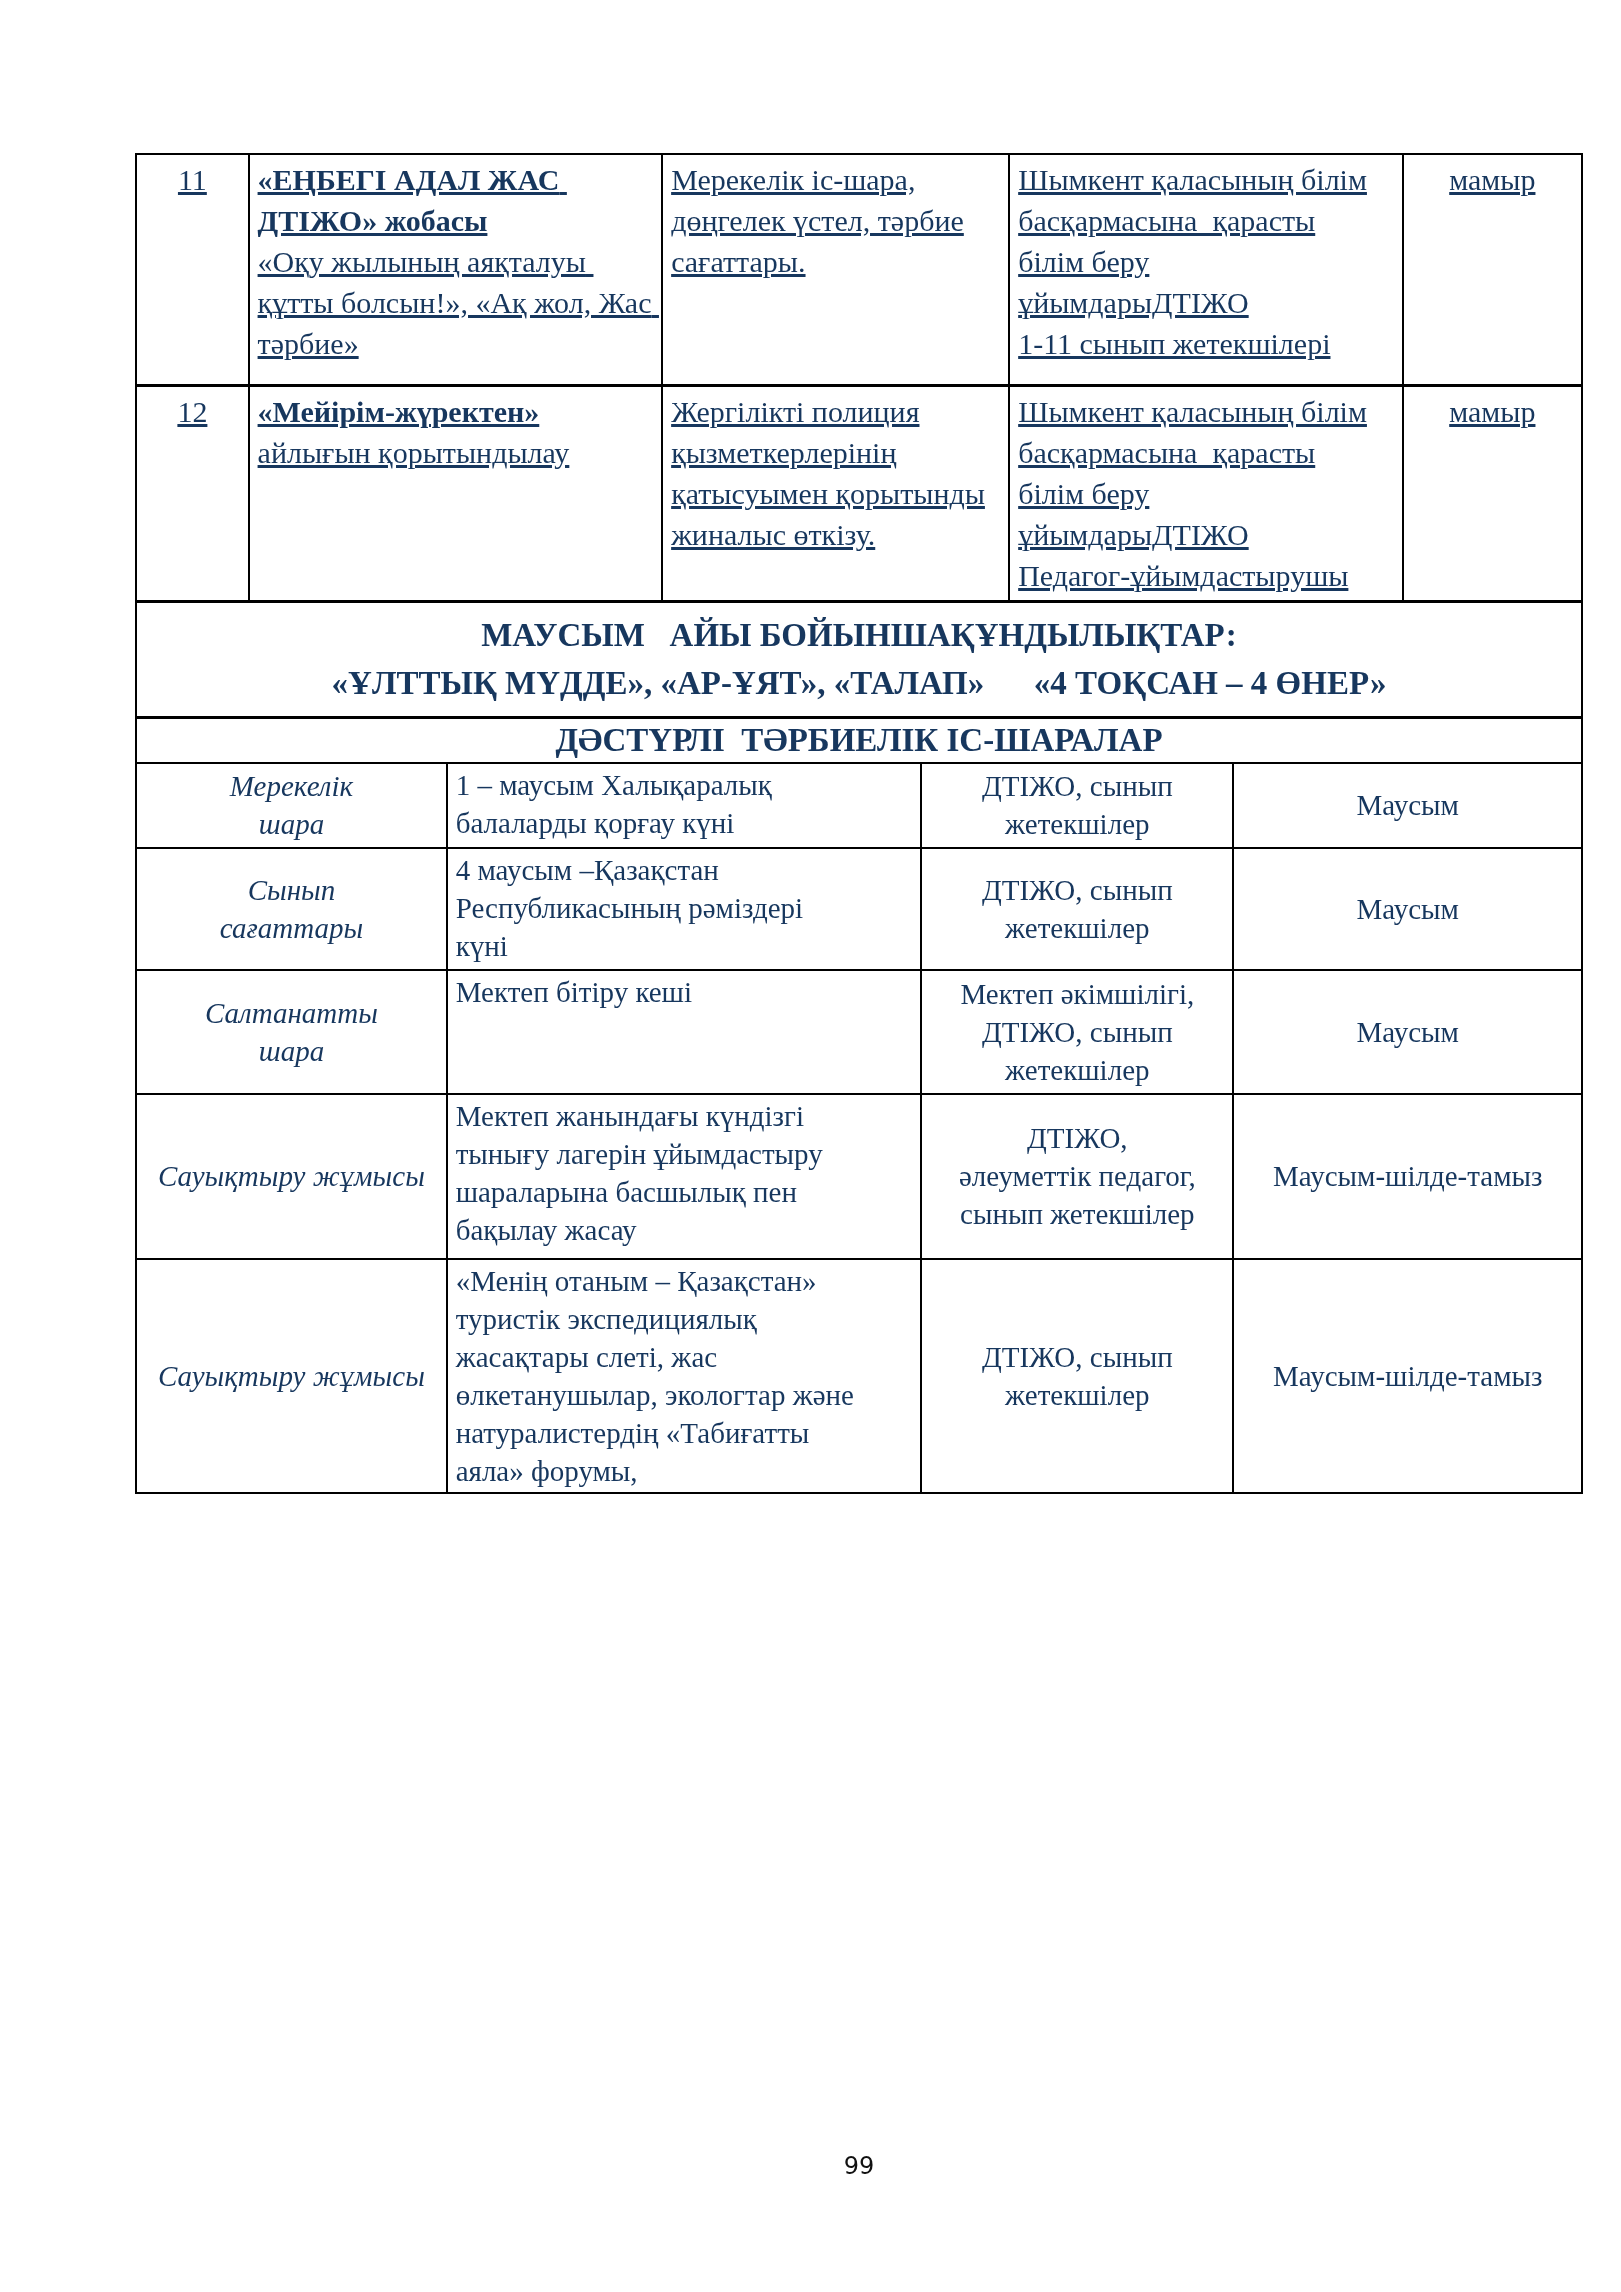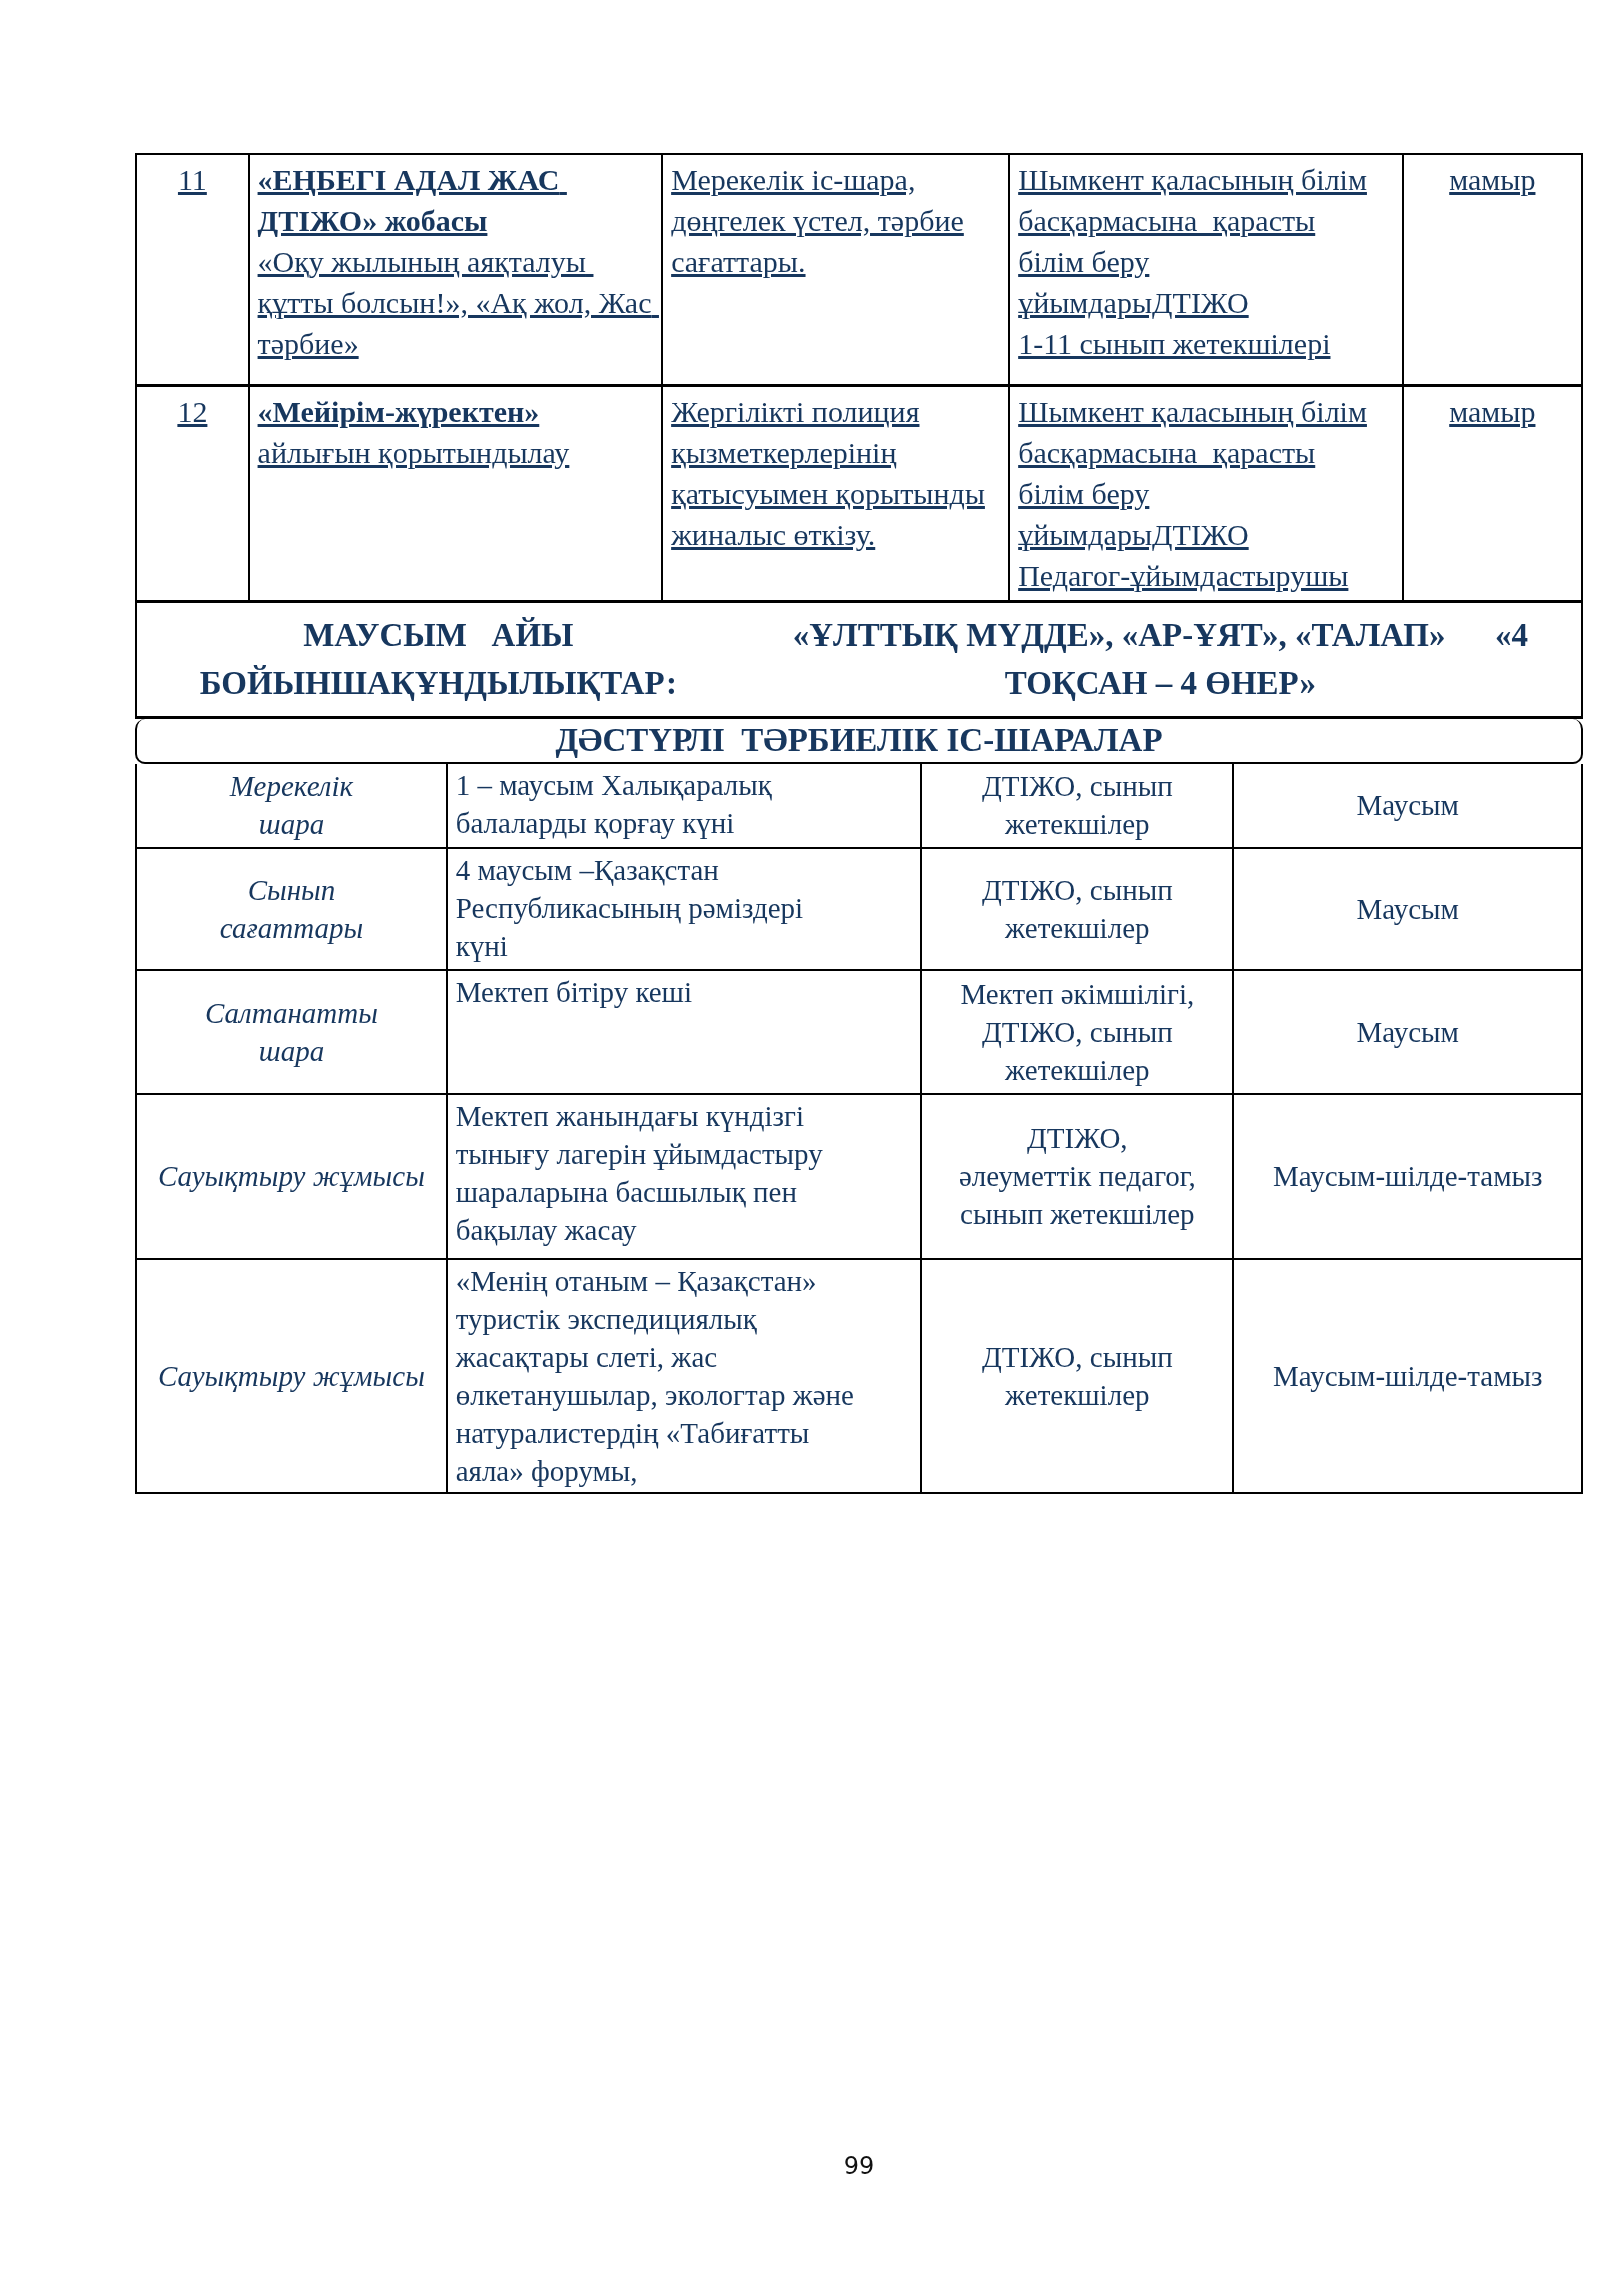--- a/index.html
+++ b/index.html
@@ -37,41 +37,40 @@
   .bold { font-weight: bold; }
   .keep { white-space: pre-wrap; }
 
   
   .title-block {
     border-left: 2px solid #000;
     border-right: 2px solid #000;
     border-bottom: 3.9px solid #000;
     height: 113px;
     display: flex;
-    flex-direction: row;
+    flex-direction: column;
     justify-content: center;
     align-items: center;
     text-align: center;
     font-weight: bold;
     font-size: 33px;
     line-height: 48px;
   }
   .subtitle-row {
     border-left: 2px solid #000;
     border-right: 2px solid #000;
     border-bottom: 2.9px solid #000;
     height: 43px;
     display: flex;
     justify-content: center;
     align-items: center;
     text-align: center;
     font-weight: bold;
     font-size: 33px;
     line-height: 39px;
-    border-radius: 10px;
   }
 
   
   .t2 td {
     border: 2px solid #000;
     border-bottom: 2.9px solid #000;
     padding: 2px 7.8px;
     font-size: 29px;
     line-height: 38px;
   }

